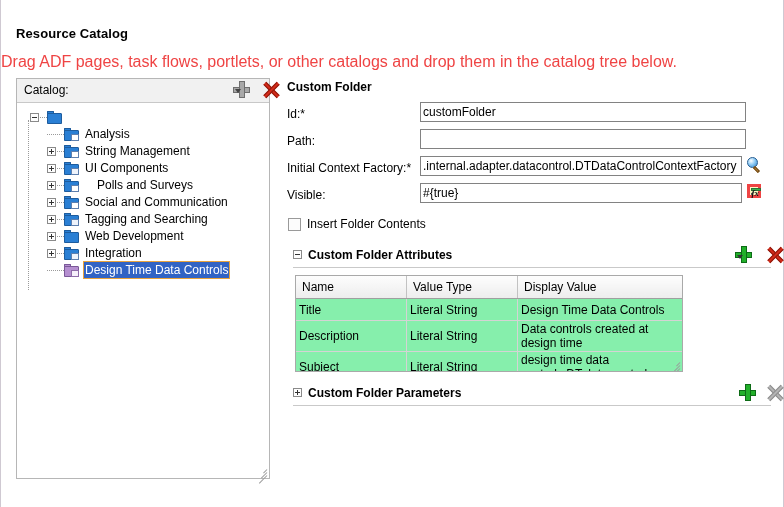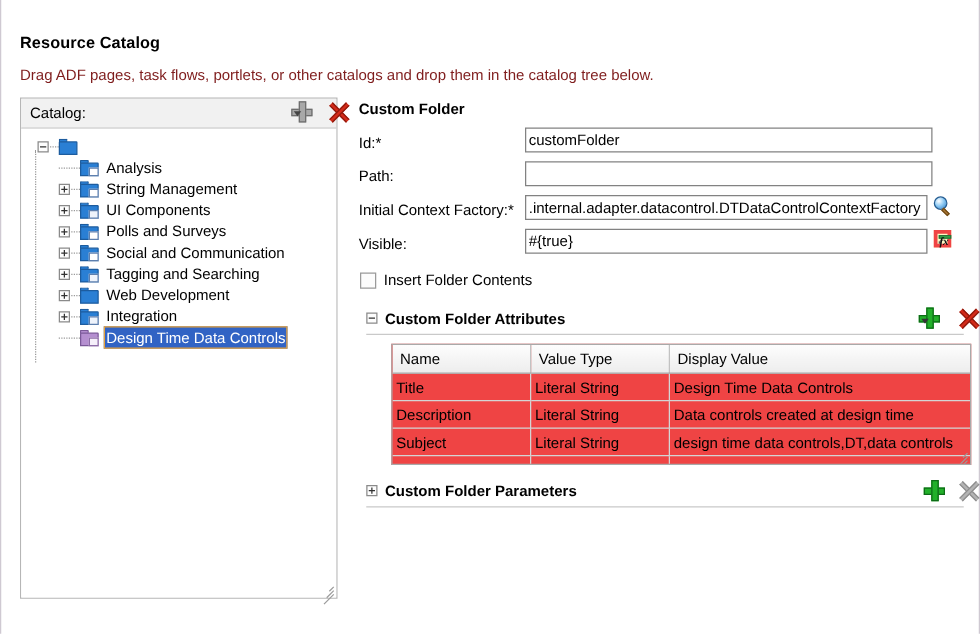--- a/index.html
+++ b/index.html
@@ -20,22 +20,22 @@
     box-sizing: border-box;
   }
 
   
   .page-title {
     position: absolute; left: 15px; top: 26px;
     font-size: 13px; font-weight: bold; color: #000;
     letter-spacing: .1px;
   }
   .page-subtitle {
-    position: absolute; left: 15px; top: 53px;
-    font-size: 12px; color: #7f1d1d;
+    position: absolute; left: 0; top: 53px;
+    font-size: 16px; color: #ef4444;
   }
 
   
   .catalog-panel {
     position: absolute; left: 15px; top: 78px;
     width: 254px; height: 401px;
     border: 1px solid #b6b6b6;
     background: #ffffff;
     box-sizing: border-box;
   }
@@ -320,24 +320,24 @@
     border-bottom: 1px solid #8c1a0d;
     box-sizing: border-box;
   }
   .x-ico i:first-child { transform: rotate(45deg); }
   .x-ico i:last-child  { transform: rotate(-45deg); }
   .x-ico.grey i { background: #b4b4b4; border-color: #8d8d8d; }
 
   
   .tablewrap {
     position: relative;
-    margin: 7px 0 0 26px;
-    width: 464px; height: 97px;
+    margin: 7px 0 0 8px;
+    width: 388px; height: 97px;
     border: 1px solid #a9a9a9;
-    background: #ef4444;
+    background: #86efac;
     box-sizing: border-box;
     overflow: hidden;
   }
   table.attrs {
     border-collapse: collapse;
     width: 100%;
     font-size: 12px;
   }
   table.attrs th {
     background: linear-gradient(to bottom, #fdfdfd 0%, #ededed 100%);
@@ -427,21 +427,21 @@
       </div>
 
       <div class="tnode">
         <span class="twist plus" style="left:24px;"></span>
         <span class="dots" style="left:34px; width:7px;"></span>
         <span class="ficon chart" style="left:41px;">
             <i class="tab"></i>
             <i class="body"></i>
             <i class="badge"></i>
           </span>
-        <span class="tlabel" style="left:60px;">Polls and Surveys</span>
+        <span class="tlabel" style="left:72px;">Polls and Surveys</span>
       </div>
 
       <div class="tnode">
         <span class="twist plus" style="left:24px;"></span>
         <span class="dots" style="left:34px; width:7px;"></span>
         <span class="ficon chart" style="left:41px;">
             <i class="tab"></i>
             <i class="body"></i>
             <i class="badge"></i>
           </span>

